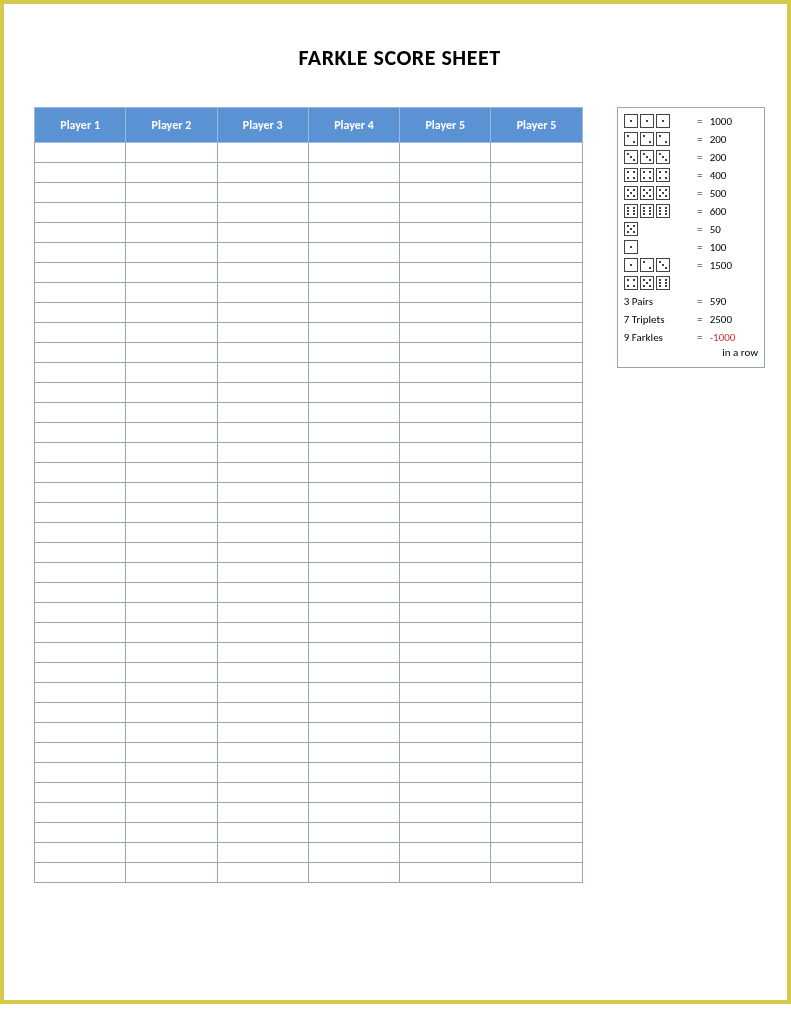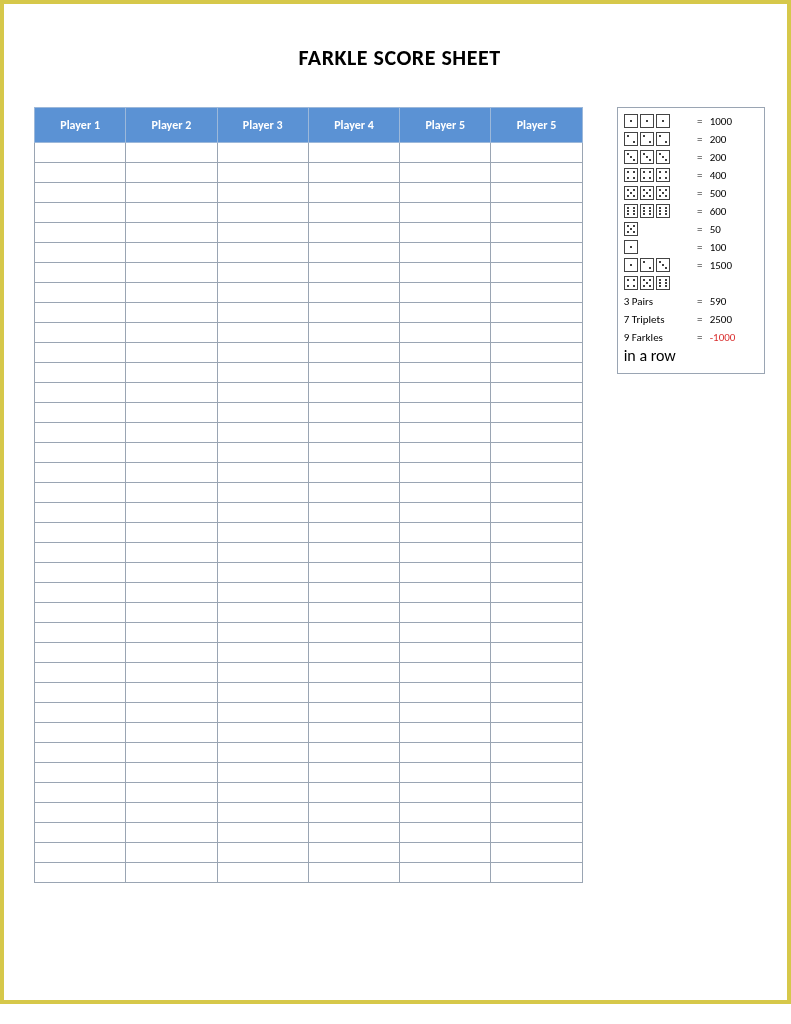--- a/index.html
+++ b/index.html
@@ -89,21 +89,22 @@
     padding-right: 2px;
   }
   .rule-val.neg { color: #d92e2e; }
   .rule-label {
     width: 66px;
     flex-shrink: 0;
     font-size: 11px;
   }
   .rule-sub {
     padding: 0 6px 2px 6px;
-    font-size: 16px;
+    font-size: 11px;
+    text-align: right;
   }
   .die {
     width: 14px;
     height: 14px;
     border: 1px solid #444;
     background: #fff;
     position: relative;
     flex-shrink: 0;
   }
   .pip {

